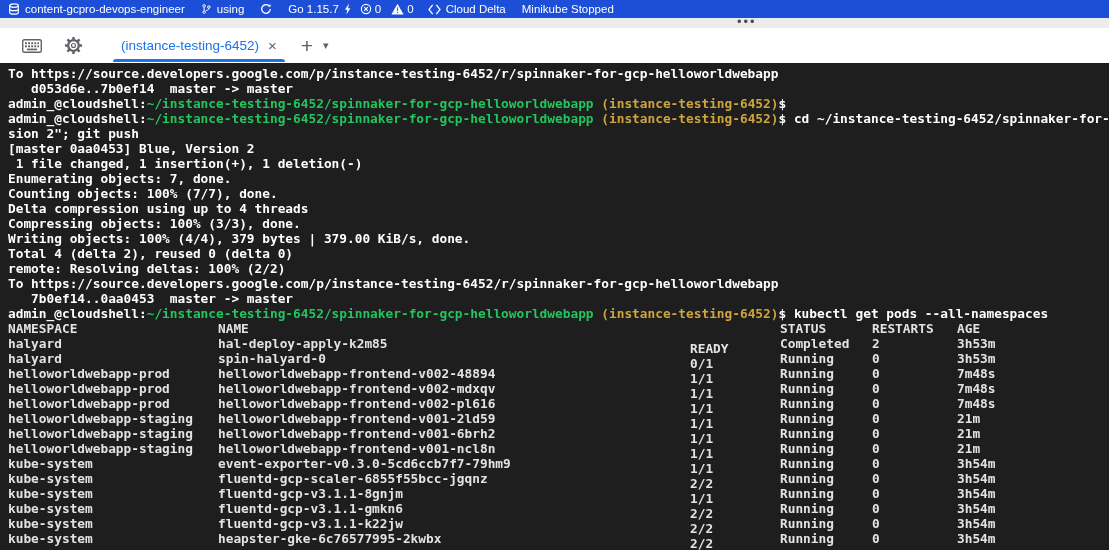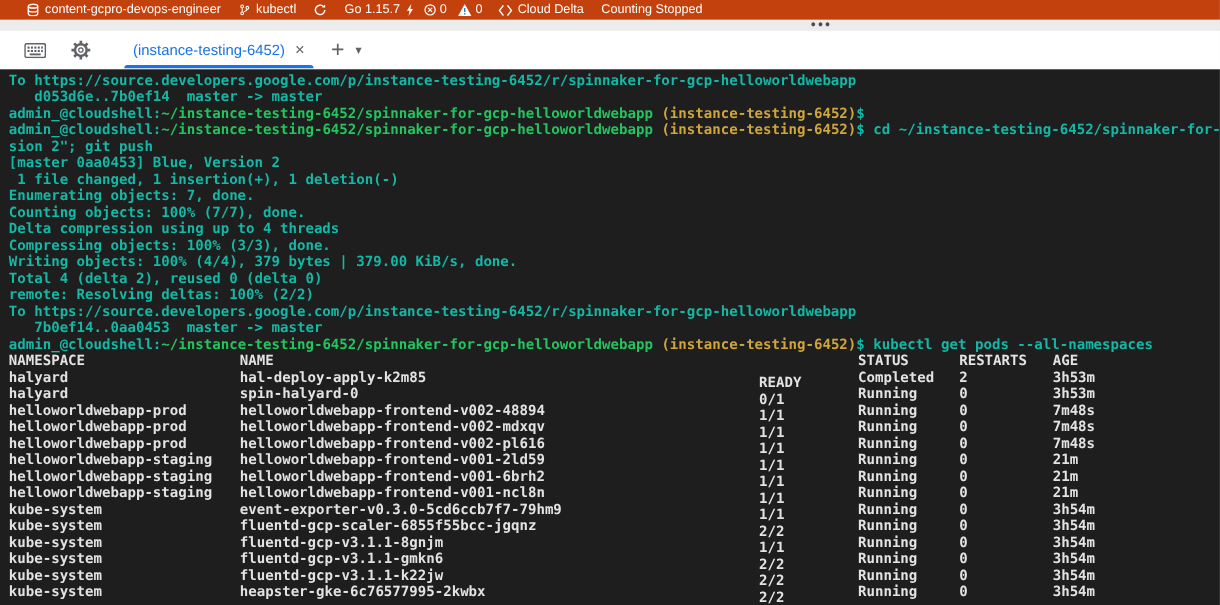--- a/index.html
+++ b/index.html
@@ -5,23 +5,23 @@
   * { box-sizing: border-box; }
   html,body { margin:0; padding:0; }
   body {
     width:1109px; height:550px; overflow:hidden;
     font-family:"Liberation Sans", sans-serif;
     background:#ffffff;
   }
 
   
   .topbar {
-    height:18px; background:#c2410c; color:#ffffff;
+    height:18px; background:#1d4ed8; color:#ffffff;
     display:flex; align-items:center;
-    font-size:11.5px; padding:0 24px; white-space:nowrap;
+    font-size:11.5px; padding:0 8px; white-space:nowrap;
   }
   .tb-item { display:flex; align-items:center; gap:5px; margin-right:16px; cursor:default; }
   .tb-item svg { display:block; }
   .tb-pair { display:flex; align-items:center; gap:3px; margin-right:10px; }
 
   
   .handle-strip { height:10px; background:#ececec; position:relative; }
   .handle-dots {
     position:absolute; left:737px; top:-3px;
     color:#4a4d51; font-size:13px; letter-spacing:2px; line-height:14px;
@@ -45,21 +45,21 @@
 
   
   .terminal {
     height:487px; background:#1e1e1e; overflow:hidden;
     padding:3px 0 0 8px;
     font-family:"DejaVu Sans Mono", monospace;
     font-size:12.8px; font-weight:700; line-height:15px;
     color:#e3e3e3; white-space:pre; cursor:text;
   }
   .tl { height:15px; }
-  .c-w { color:#14b8a6; }
+  .c-w { color:#ffffff; }
   .c-b { color:#22c55e; }
   .c-y { color:#cfa53c; }
   .trow { display:flex; height:15px; }
   .col-ns { width:210px; }
   .col-name { width:472px; }
   .col-ready { width:58px;margin-top:20px; }
   .col-status { width:92px;margin-left:32px; }
   .col-restarts { width:85px; }
   .col-age { flex:1; }
 </style>
@@ -83,21 +83,21 @@
     <span>
       <svg viewBox="0 0 14 14" width="11" height="12">
           <g fill="none" stroke="#ffffff" stroke-width="1.2">
             <circle cx="4" cy="3" r="1.6"></circle>
             <circle cx="4" cy="11" r="1.6"></circle>
             <circle cx="10" cy="4.5" r="1.6"></circle>
             <path d="M4 4.6v4.8M10 6.1c0 2.1-2.2 2.5-4 3.1"></path>
           </g>
         </svg>
     </span>
-    <span>kubectl</span>
+    <span>using</span>
   </div>
   <div class="tb-item">
     <span>
       <svg viewBox="0 0 14 14" width="12" height="12">
           <path d="M12 7a5 5 0 1 1-1.6-3.7" fill="none" stroke="#ffffff" stroke-width="1.5"></path>
           <path d="M12.3 1.2v3.2H9.1z" fill="#ffffff"></path>
         </svg>
     </span>
   </div>
   <div class="tb-item" style="margin-right:8px">
@@ -131,21 +131,21 @@
   </div>
   <div class="tb-item">
     <span>
       <svg viewBox="0 0 14 12" width="13" height="11">
           <path d="M5 1L1 6l4 5M9 1l4 5-4 5" fill="none" stroke="#ffffff" stroke-width="1.4"></path>
         </svg>
     </span>
     <span>Cloud Delta</span>
   </div>
   <div class="tb-item">
-    <span>Counting Stopped</span>
+    <span>Minikube Stopped</span>
   </div>
 </div>
 
 <div class="handle-strip">
   <span class="handle-dots">•••</span>
 </div>
 
 <div class="tabbar">
   <span class="icon-btn">
     <svg viewBox="0 0 20 14" width="20" height="14">

